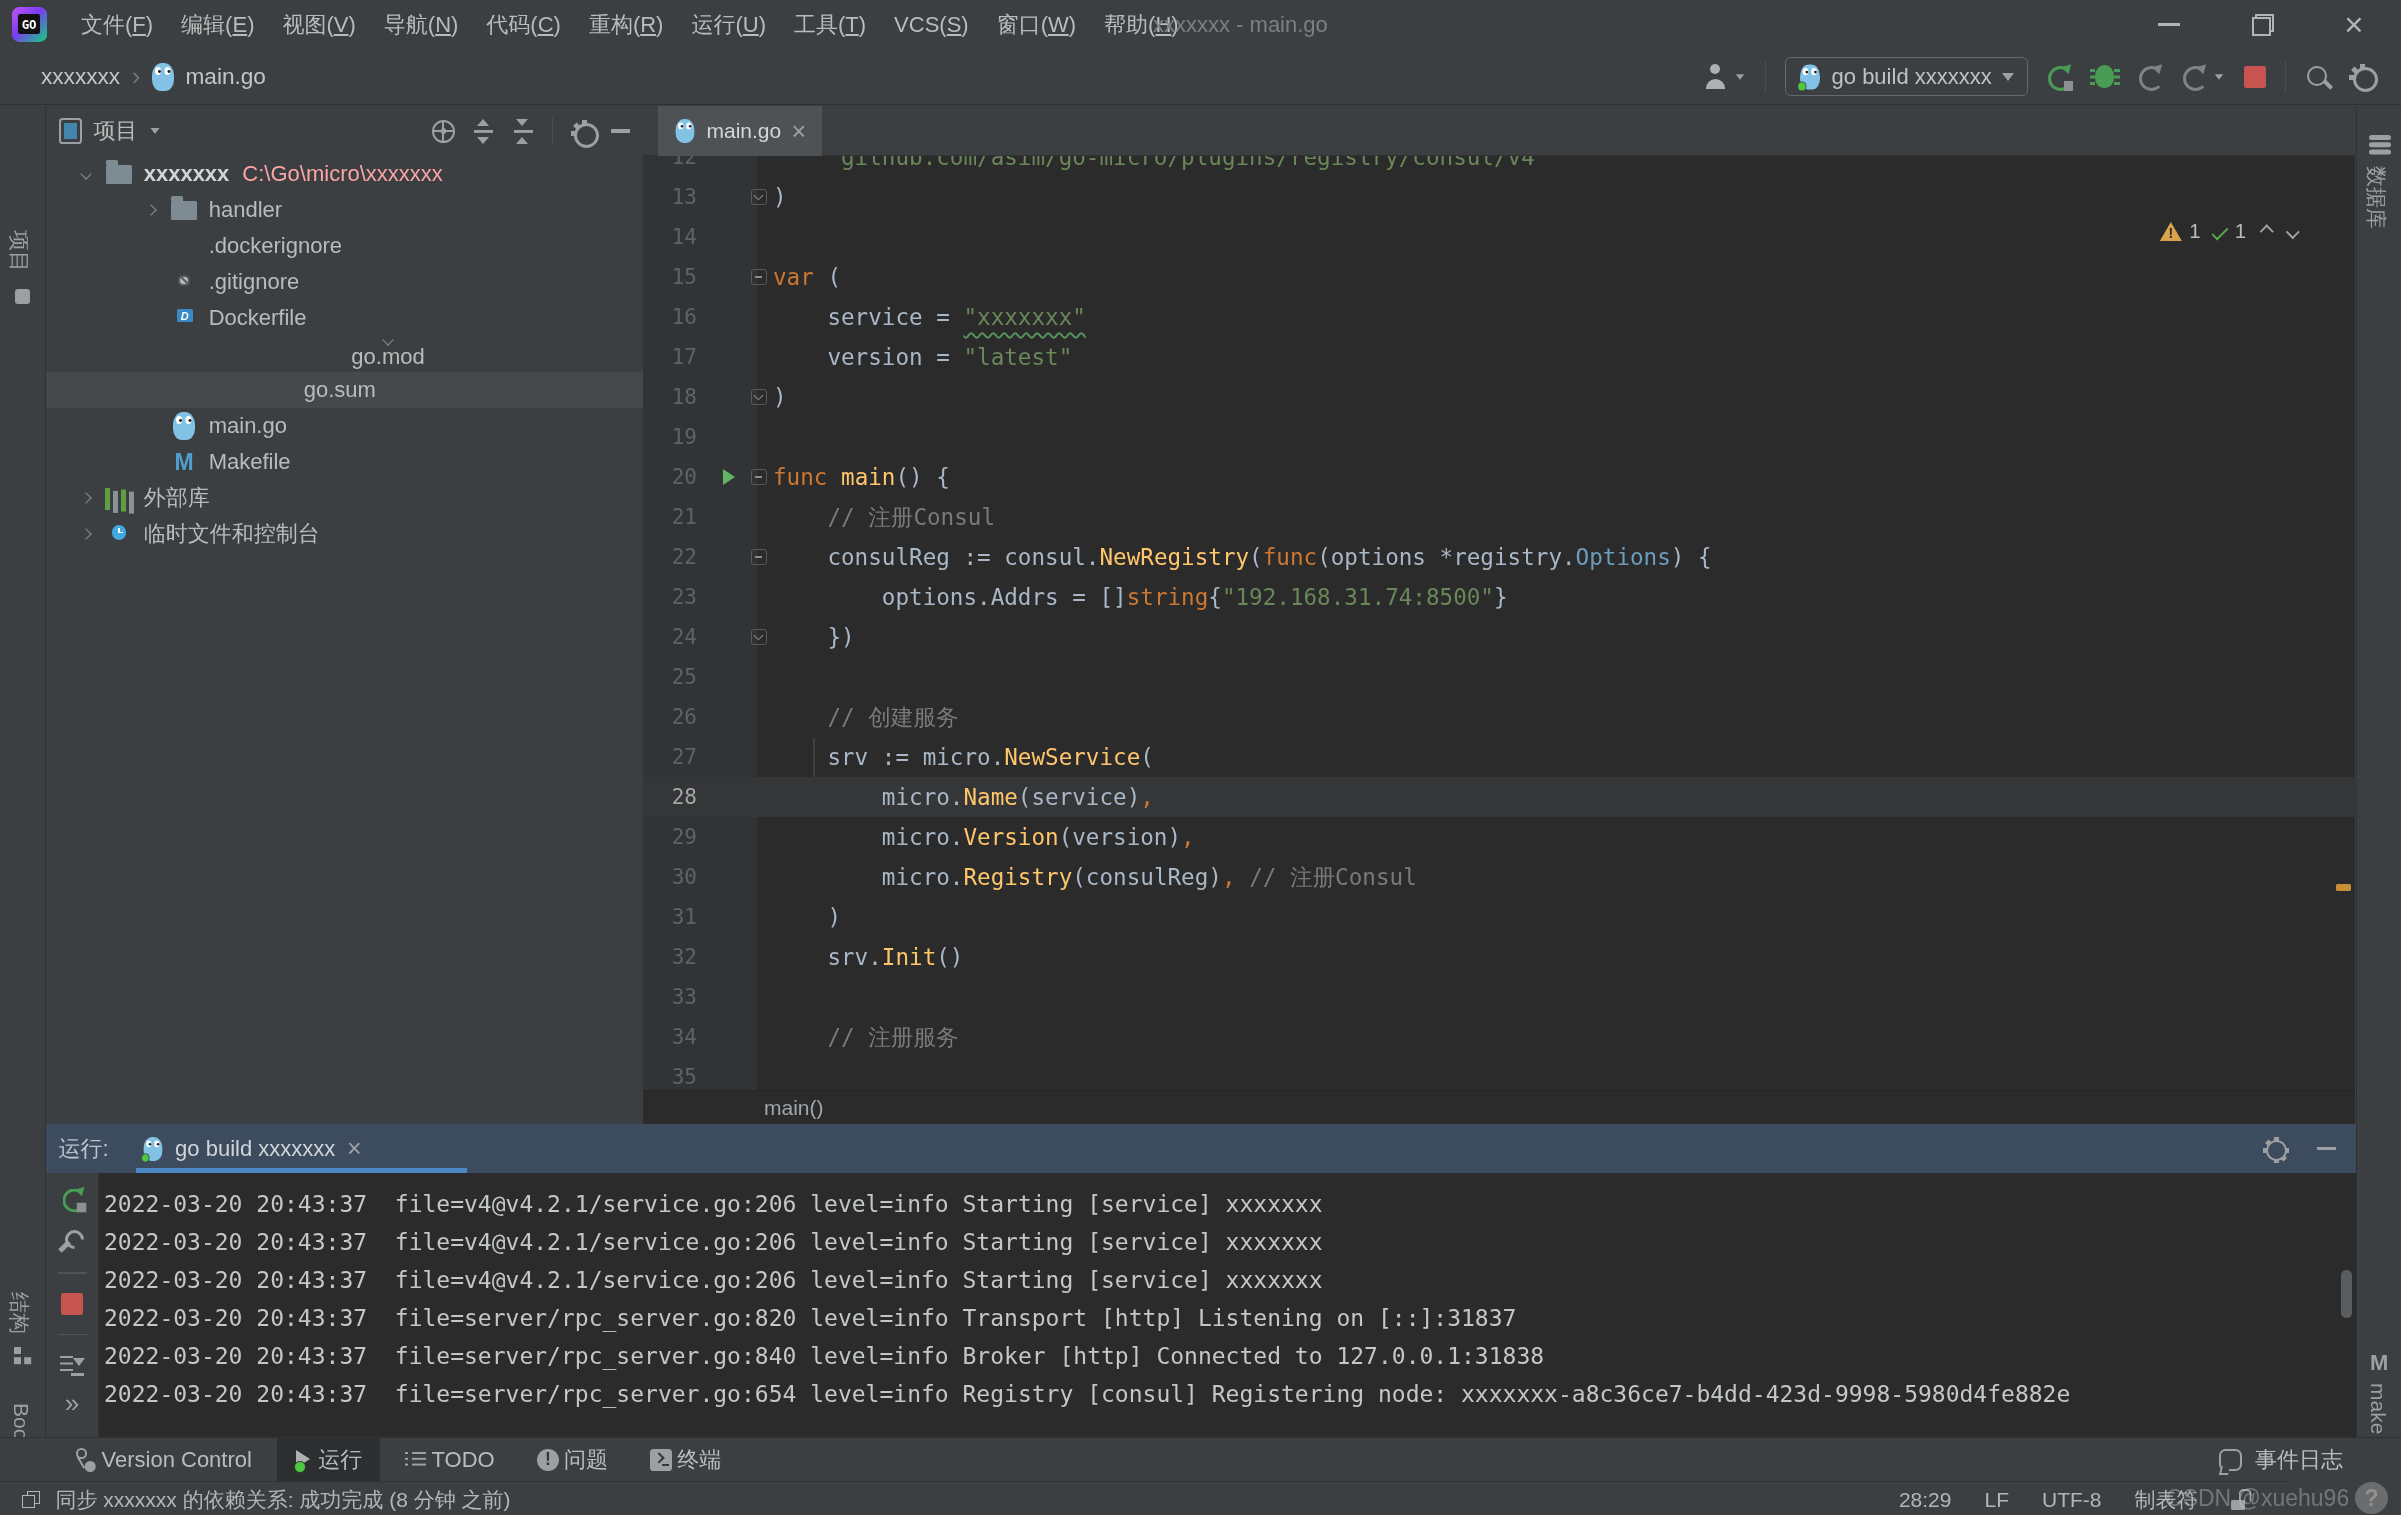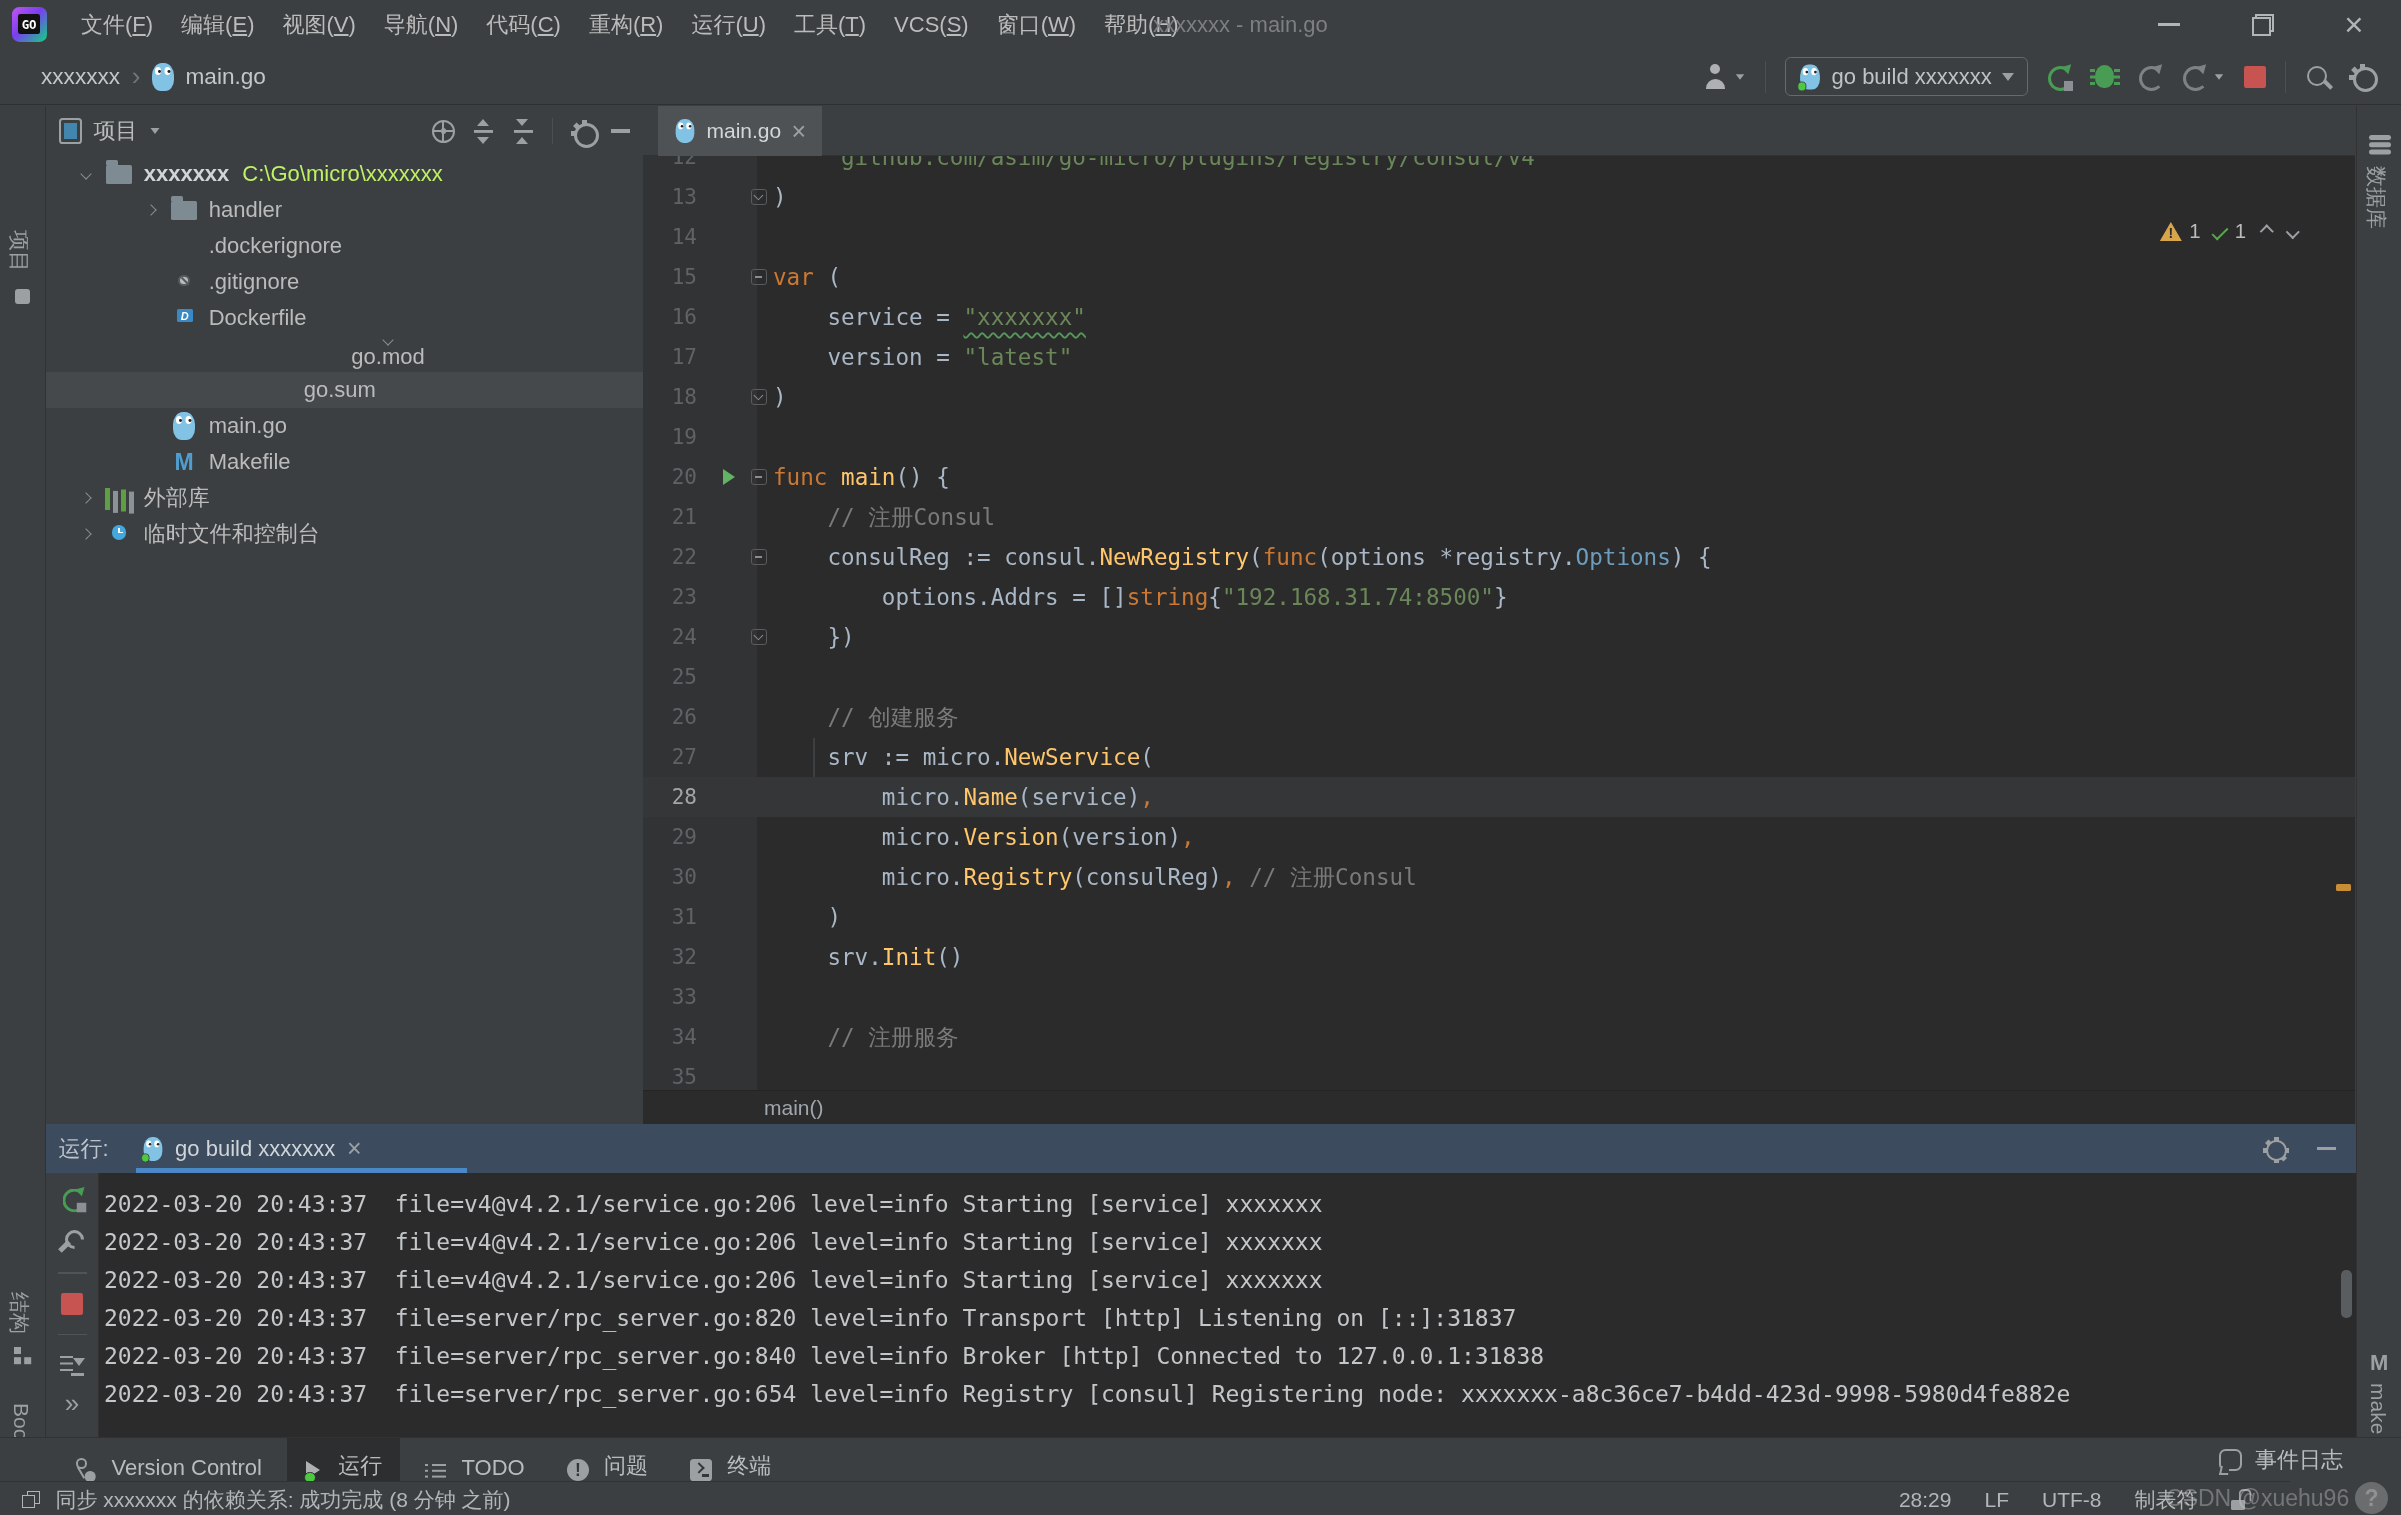--- a/index.html
+++ b/index.html
@@ -119,21 +119,21 @@
   #project-header{height:50px;display:flex;align-items:center;padding:0 13px;gap:11.6px;font-size:22px;color:#bbbbbb}
   #project-header .spacer{flex:1}
   .ph-icons{display:flex;align-items:center;gap:17.5px}
   #tree{font-size:22px;color:#bbbbbb}
   .tree-row{height:36px;display:flex;align-items:center;white-space:nowrap}
   .tree-row.sel{background:#46494b}
   .tr-chv{width:35px;display:flex;justify-content:center}
   .tr-chv .chv{width:8px;height:8px;border-width:1.8px;border-color:#8a8d90}
   .tr-icon{width:32px;display:flex;justify-content:center;margin-right:8.7px}
   .tr-label.bold{font-weight:bold;color:#d2d4d6}
-  .tr-path{color:#bef264;margin-left:13px}
+  .tr-path{color:#fca5a5;margin-left:13px}
   
   .ti-folder{position:relative;width:26px;height:19px;background:#7f8b93;border-radius:1.5px}
   .ti-folder::before{content:"";position:absolute;left:0;top:-4.4px;width:11.6px;height:4.4px;background:#7f8b93;border-radius:1.5px 1.5px 0 0}
   .ti-file{position:relative;width:20.4px;height:25px;background:#87909a;clip-path:polygon(28% 0,100% 0,100% 100%,0 100%,0 20%)}
   .ti-file::before{content:"";position:absolute;left:4.4px;top:8.7px;width:11.6px;height:2.2px;background:#3c3f41;box-shadow:0 5.1px 0 #3c3f41,0 10.2px 0 #3c3f41}
   .ti-wrap{position:relative}
   .ov{position:absolute;z-index:2}
   .ov-ignore{left:-5.8px;bottom:-4.4px;width:11.6px;height:11.6px;border:2.2px solid #565b5e;border-radius:50%;background:#b7bcbf}
   .ov-ignore::before{content:"";position:absolute;left:-0.7px;top:2.9px;width:10.2px;height:2.2px;background:#565b5e;transform:rotate(45deg)}
   .ov-docker{left:-7.3px;bottom:-4.4px;width:16px;height:13px;background:#3889c5;color:#fff;font-size:11px;font-weight:bold;display:flex;align-items:center;justify-content:center;border-radius:1.5px}
@@ -183,21 +183,21 @@
   #console-toolbar{position:absolute;left:0;top:49px;width:53px;height:264px;background:#3c3f41;border-right:0.7px solid #323232;display:flex;flex-direction:column;align-items:center;padding-top:13px;gap:19px}
   .ct-sep{width:29px;height:1.5px;background:#515456}
   .ct-more{color:#9da0a3;font-size:26px;line-height:14.6px}
   #logs{position:absolute;left:58px;top:49px;right:22px;padding-top:11.6px}
   .log-line{height:38px;display:flex;align-items:center;font:23px "DejaVu Sans Mono",monospace;color:#c3c7c9;white-space:pre}
   #console-scroll{position:absolute;right:4.4px;top:146px;width:10.2px;height:48px;background:#5a5d5f;border-radius:5.1px}
 
   
   #bottombar{position:absolute;left:0;top:1437px;width:2401px;height:44px;background:#3c3f41;border-top:0.7px solid #323232;display:flex;align-items:center}
   #bottom-tabs{display:flex;align-items:center;height:100%;padding-left:57px;gap:7.3px}
-  .btab{display:flex;align-items:flex-end;gap:15px;height:100%;padding:0 17.5px;font-size:22px;color:#b9bcbe}
+  .btab{display:flex;align-items:center;gap:5px;height:100%;padding:0 17.5px;font-size:22px;color:#b9bcbe}
   .btab.active{background:#2c2e2f}
   #eventlog{position:absolute;right:58px;top:0;height:44px;display:flex;align-items:center;gap:13px;font-size:22px;color:#b9bcbe}
   #statusbar{position:absolute;left:0;top:1481px;width:2290px;height:35px;background:#3c3f41;border-top:0.7px solid #323232;font-size:21px;color:#b3b6b8}
   #status-left{position:absolute;left:22px;top:0;height:35px;display:flex;align-items:center;gap:16px}
   #status-left .dblsq{width:17.5px;height:17.5px}
   #status-left .dblsq::before{width:11px;height:11px;border-width:1.8px}
   #status-left .dblsq::after{width:11px;height:11px;border-width:1.8px}
   #status-right{position:absolute;right:42px;top:0;height:35px;display:flex;align-items:center;gap:33px}
   #watermark{position:absolute;right:13px;top:1482px;display:flex;align-items:center;gap:5.8px;z-index:9;pointer-events:none}
   #watermark span{font-size:23px;color:rgba(205,205,205,0.38)}

